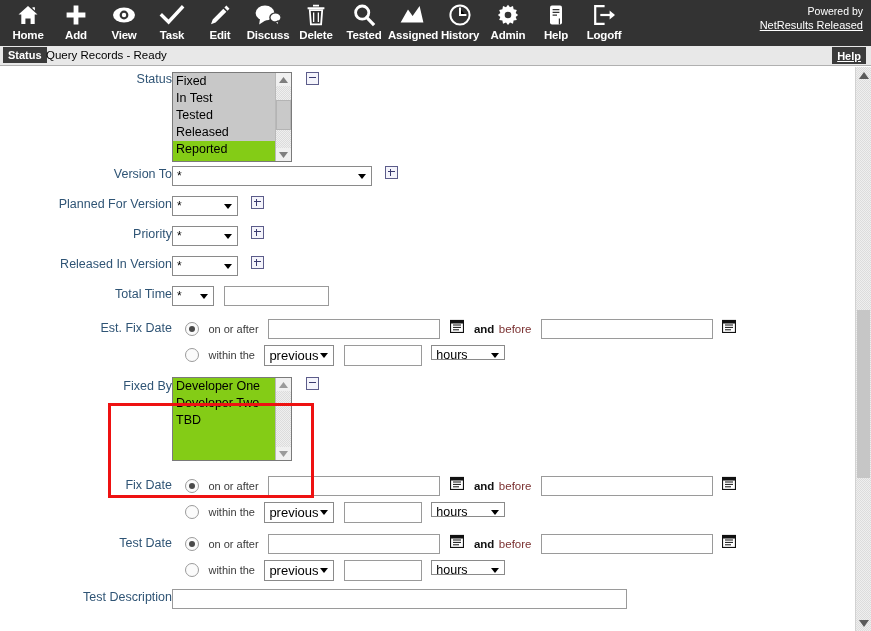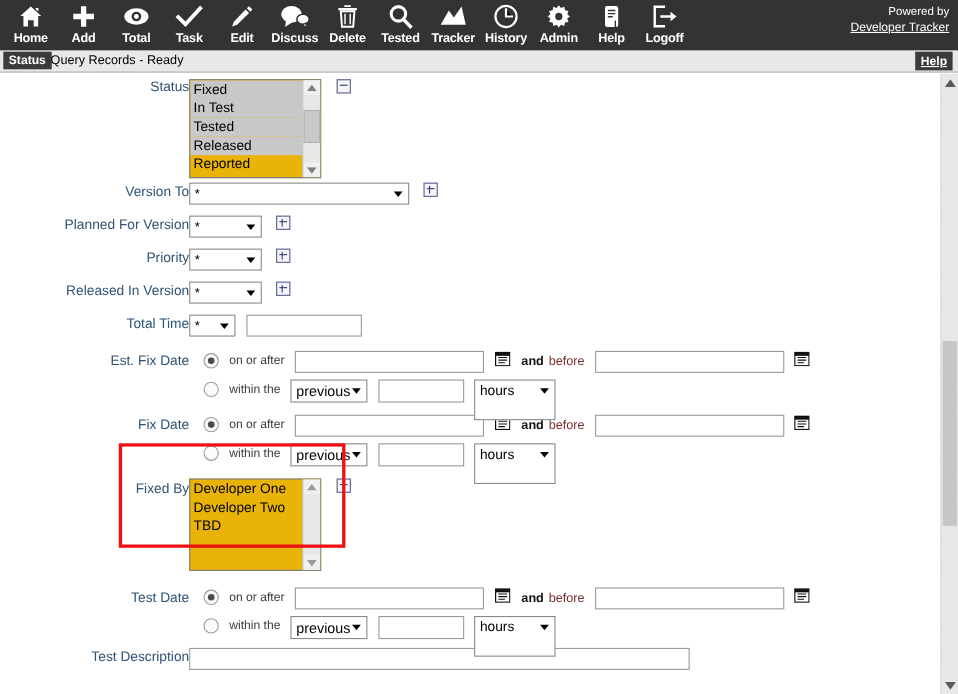--- a/index.html
+++ b/index.html
@@ -128,21 +128,21 @@
     font-size: 12.5px;
     color: #2f5475;
     vertical-align: top;
   }
   td.fld { vertical-align: top; }
 
   
   .listbox {
     width: 120px;
     border: 1px solid #7a7a7a;
-    background: #eab308;
+    background: #84cc16;
     font-size: 12.5px;
     box-sizing: border-box;
     position: relative;
     display: inline-block;
     vertical-align: top;
   }
   .lb-inner {
     position: relative;
     overflow: hidden;
   }
@@ -235,21 +235,21 @@
     width: 0; height: 0;
     border-left: 4px solid transparent;
     border-right: 4px solid transparent;
     border-top: 5px solid #000000;
   }
   .sel-assigned { width: 200px; }
   .sel-std { width: 66px; }
   .sel-tt { width: 42px; }
   .sel-prev { width: 70px; height: 21px; }
   .sel-prev .val { font-size: 13px; }
-  .sel-hours { width: 74px; height: 37px; }
+  .sel-hours { width: 74px; height: 15px; }
   .sel-hours .val { font-size: 12.5px; }
 
   
   .txt {
     display: inline-block;
     border: 1px solid #9a9a9a;
     background: #ffffff;
     height: 20px;
     box-sizing: border-box;
     vertical-align: top;
@@ -355,21 +355,21 @@
       </div>
 
       <div class="tb-item">
         <div class="tb-ico">
           <svg width="26" height="24" viewBox="0 0 26 24">
               <ellipse cx="13" cy="12" rx="11" ry="7.4" fill="#fff"></ellipse>
               <ellipse cx="13" cy="12" rx="4.4" ry="4.4" fill="#333"></ellipse>
               <ellipse cx="13" cy="12" rx="2.2" ry="2.2" fill="#fff"></ellipse>
             </svg>
         </div>
-        <div class="tb-lbl">Total</div>
+        <div class="tb-lbl">View</div>
       </div>
 
       <div class="tb-item">
         <div class="tb-ico">
           <svg width="26" height="24" viewBox="0 0 26 24">
               <path fill="none" stroke="#fff" stroke-width="3.4" stroke-linecap="square" d="M3 12.5 9.6 19 23 4.5"></path>
             </svg>
         </div>
         <div class="tb-lbl">Task</div>
       </div>
@@ -415,21 +415,21 @@
         </div>
         <div class="tb-lbl">Tested</div>
       </div>
 
       <div class="tb-item">
         <div class="tb-ico">
           <svg width="26" height="24" viewBox="0 0 26 24">
               <path fill="#fff" d="M1.6 19.5 9 6.5l4.6 6.4L20.6 3l3.8 16.5z"></path>
             </svg>
         </div>
-        <div class="tb-lbl">Tracker</div>
+        <div class="tb-lbl">Assigned</div>
       </div>
 
       <div class="tb-item">
         <div class="tb-ico">
           <svg width="24" height="24" viewBox="0 0 24 24">
               <circle cx="12" cy="12" r="9.6" fill="none" stroke="#fff" stroke-width="2"></circle>
               <path stroke="#fff" stroke-width="2" stroke-linecap="square" d="M12 5.6V12h5.4"></path>
             </svg>
         </div>
         <div class="tb-lbl">History</div>
@@ -464,21 +464,21 @@
               <path fill="#fff" d="M18.6 7.6 24 12l-5.4 4.4z"></path>
             </svg>
         </div>
         <div class="tb-lbl">Logoff</div>
       </div>
 
     </div>
 
     <div class="powered">
       <div>Powered by</div>
-      <a href="#">Developer Tracker</a>
+      <a href="#">NetResults Released</a>
     </div>
   </div>
 
   <div class="statusbar">
     <div class="status-tag">Status</div>
     <div class="status-text">Query Records - Ready</div>
     <div class="status-help">
       <a href="#">Help</a>
     </div>
   </div>
@@ -609,20 +609,47 @@
             <span style="display:inline-block;width:5px"></span><input class="txt" style="width: 78px; height: 21px;" type="text" value="">
             <span style="display:inline-block;width:5px"></span><div class="sel-box sel-hours">
               <span class="val">hours</span>
               <span class="caret"></span>
             </div>
           </div>
         </td>
       </tr>
 
       <tr>
+        <td class="lbl" style="padding-top:9px;">Fixed By</td>
+        <td class="fld" style="padding-top:7px; padding-bottom:8px;">
+          <div class="listbox" style="height:84px;">
+            <div class="lb-inner" style="height:82px; margin-right:15px;">
+              <div class="lb-opt">Developer One</div>
+              <div class="lb-opt">Developer Two</div>
+              <div class="lb-opt">TBD</div>
+            </div>
+            <div class="lb-scroll">
+              <div class="arr">
+                <svg width="9" height="6" viewBox="0 0 9 6">
+                      <path fill="#9a9a9a" d="M4.5 0 9 6H0z"></path>
+                    </svg>
+              </div>
+              <div class="lb-track"></div>
+              <div class="arr bot">
+                <svg width="9" height="6" viewBox="0 0 9 6">
+                      <path fill="#9a9a9a" d="M4.5 6 0 0h9z"></path>
+                    </svg>
+              </div>
+            </div>
+          </div>
+          <span style="display:inline-block;width:10px"></span><span class="ico-toggle"></span>
+        </td>
+      </tr>
+
+      <tr>
         <td class="lbl" style="padding-top:9px;">Fix Date</td>
         <td class="fld" style="padding-top:7px;">
           <div style="height:26px;">
             <span style="display:inline-block;width:13px"></span><span class="radio on"></span>
             <span class="rowlbl">on or after</span>
             <input class="txt" style="width: 172px;" type="text" value="">
             <span style="display:inline-block;width:5px"></span><span class="cal">
               <svg width="14" height="14" viewBox="0 0 14 14">
                     <rect x="0.5" y="1.5" width="13" height="12" fill="#fff" stroke="#111" stroke-width="1.2"></rect>
                     <rect x="0.5" y="1.5" width="13" height="3" fill="#111"></rect>
@@ -649,47 +676,20 @@
             </div>
             <span style="display:inline-block;width:5px"></span><input class="txt" style="width: 78px; height: 21px;" type="text" value="">
             <span style="display:inline-block;width:5px"></span><div class="sel-box sel-hours">
               <span class="val">hours</span>
               <span class="caret"></span>
             </div>
           </div>
         </td>
       </tr>
 
-      <tr>
-        <td class="lbl" style="padding-top:9px;">Fixed By</td>
-        <td class="fld" style="padding-top:7px; padding-bottom:8px;">
-          <div class="listbox" style="height:84px;">
-            <div class="lb-inner" style="height:82px; margin-right:15px;">
-              <div class="lb-opt">Developer One</div>
-              <div class="lb-opt">Developer Two</div>
-              <div class="lb-opt">TBD</div>
-            </div>
-            <div class="lb-scroll">
-              <div class="arr">
-                <svg width="9" height="6" viewBox="0 0 9 6">
-                      <path fill="#9a9a9a" d="M4.5 0 9 6H0z"></path>
-                    </svg>
-              </div>
-              <div class="lb-track"></div>
-              <div class="arr bot">
-                <svg width="9" height="6" viewBox="0 0 9 6">
-                      <path fill="#9a9a9a" d="M4.5 6 0 0h9z"></path>
-                    </svg>
-              </div>
-            </div>
-          </div>
-          <span style="display:inline-block;width:10px"></span><span class="ico-toggle"></span>
-        </td>
-      </tr>
-
 
       <tr>
         <td class="lbl" style="padding-top:9px;">Test Date</td>
         <td class="fld" style="padding-top:7px;">
           <div style="height:26px;">
             <span style="display:inline-block;width:13px"></span><span class="radio on"></span>
             <span class="rowlbl">on or after</span>
             <input class="txt" style="width: 172px;" type="text" value="">
             <span style="display:inline-block;width:5px"></span><span class="cal">
               <svg width="14" height="14" viewBox="0 0 14 14">

